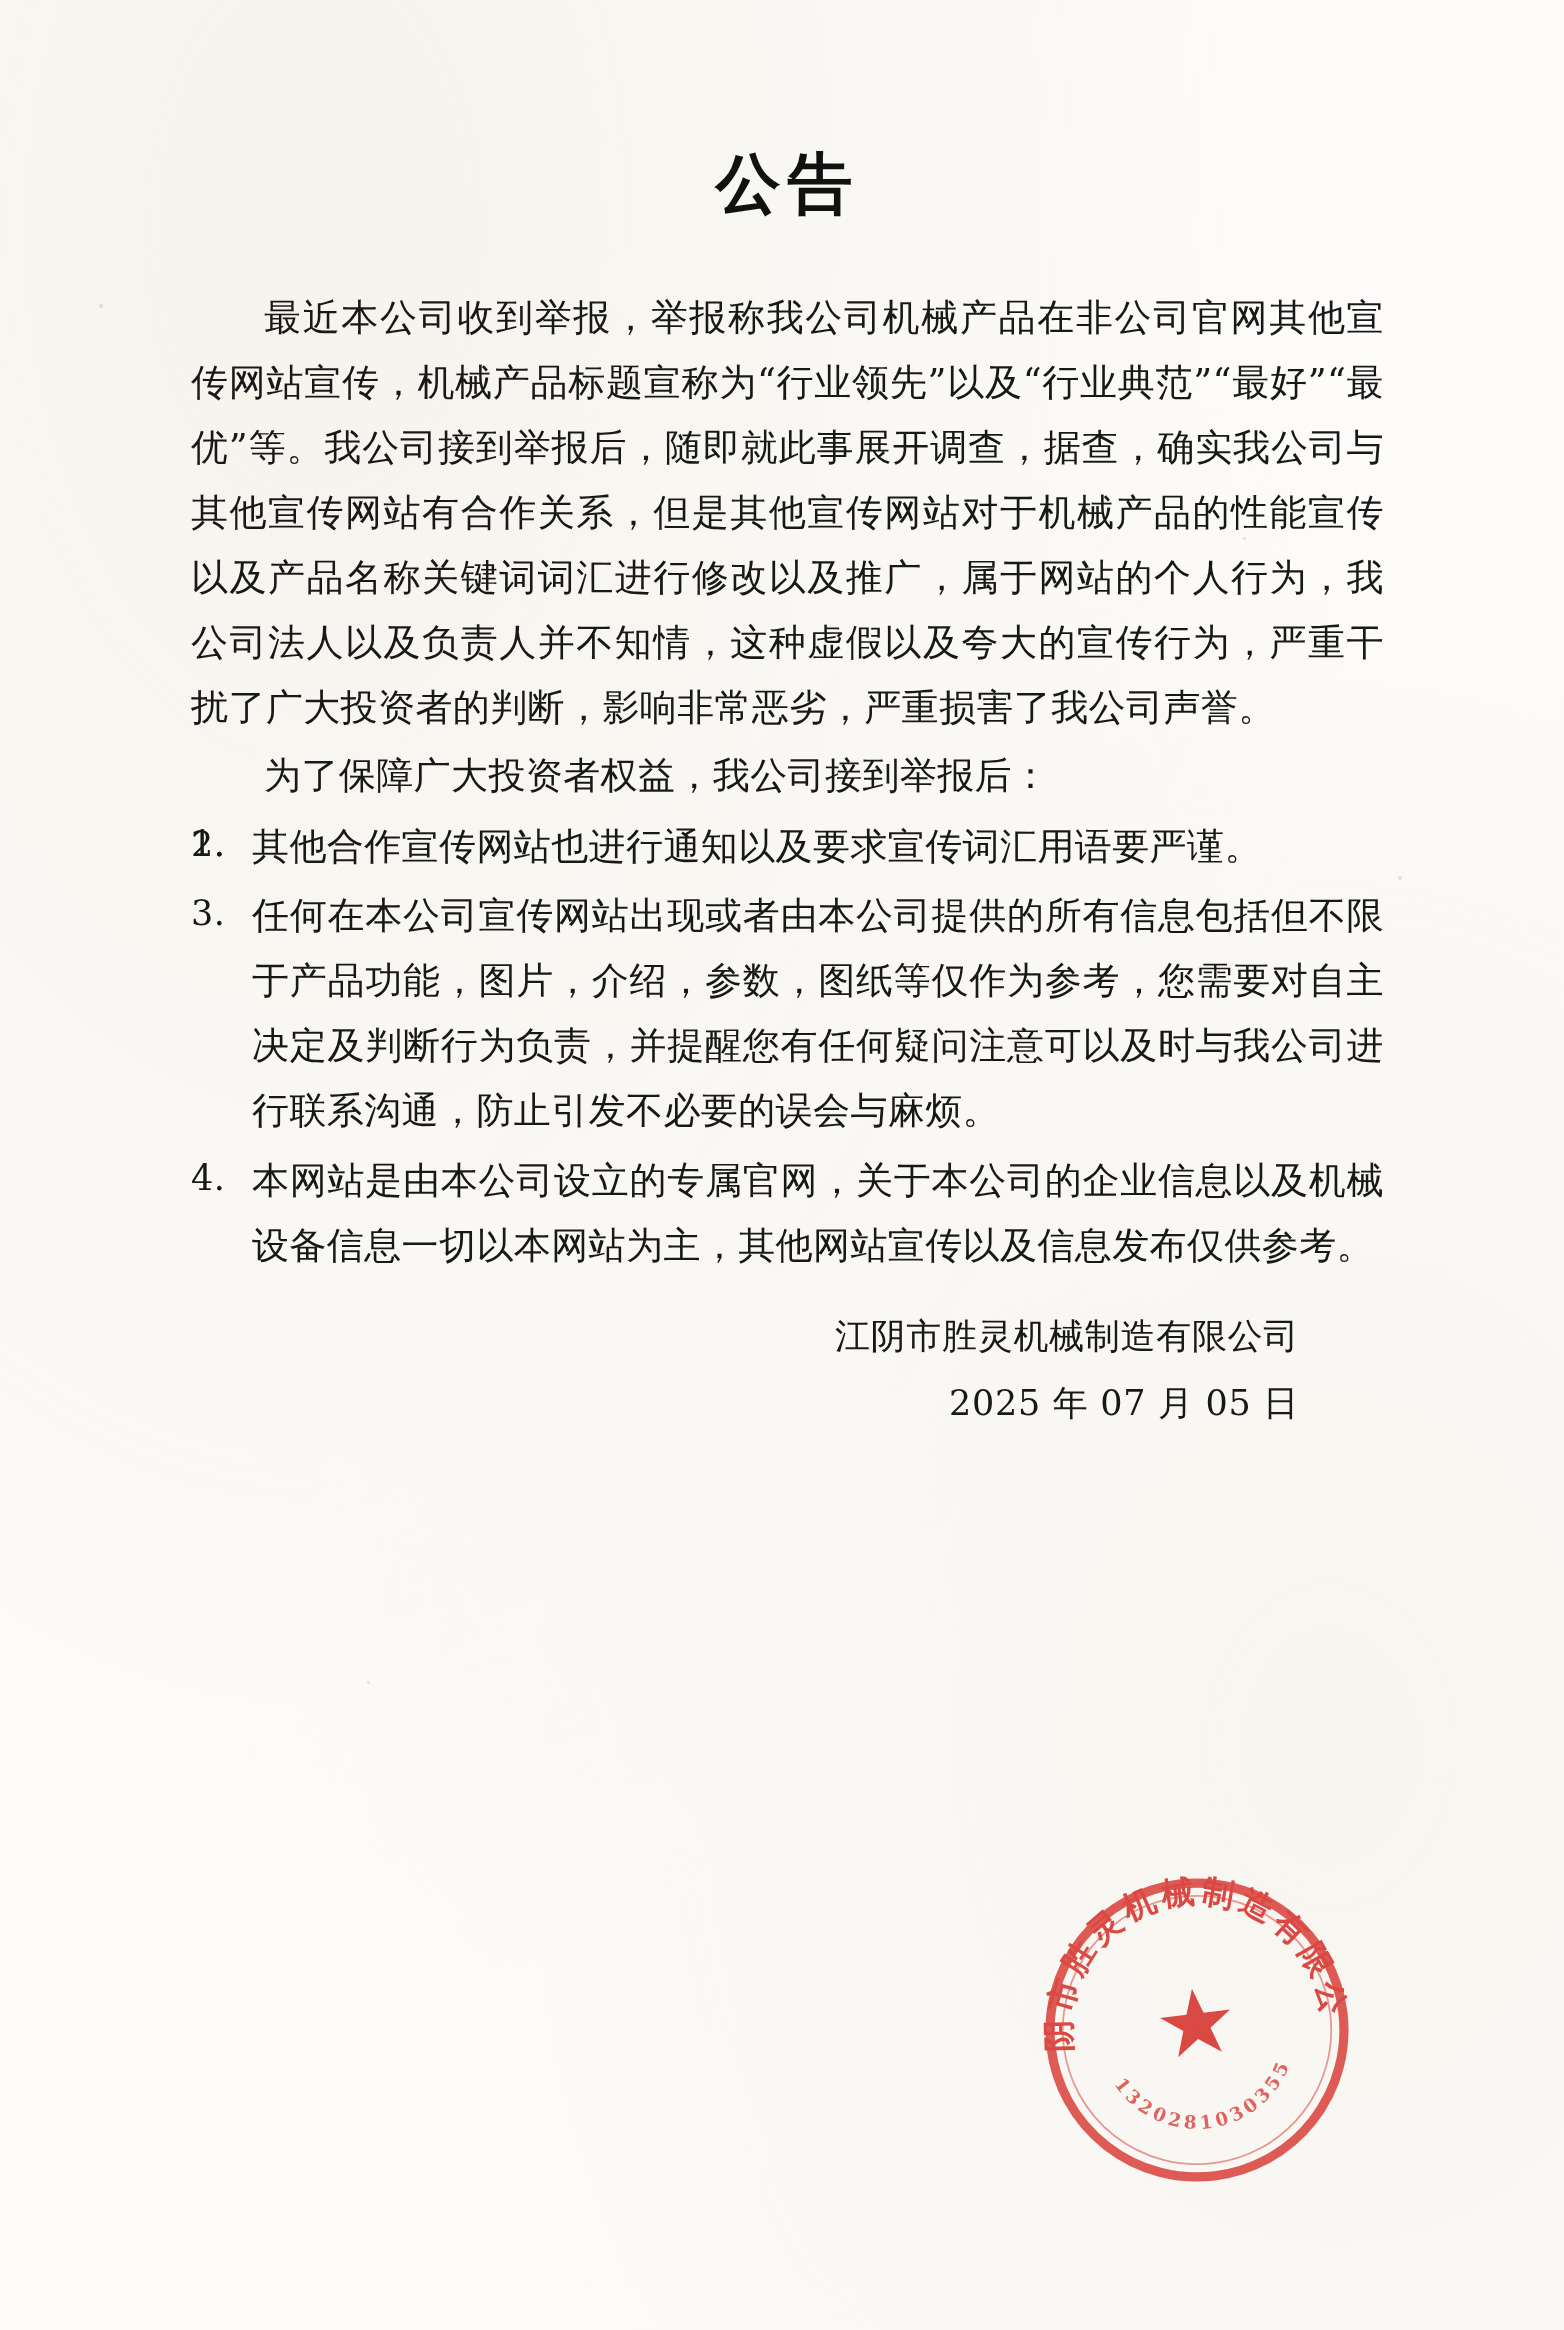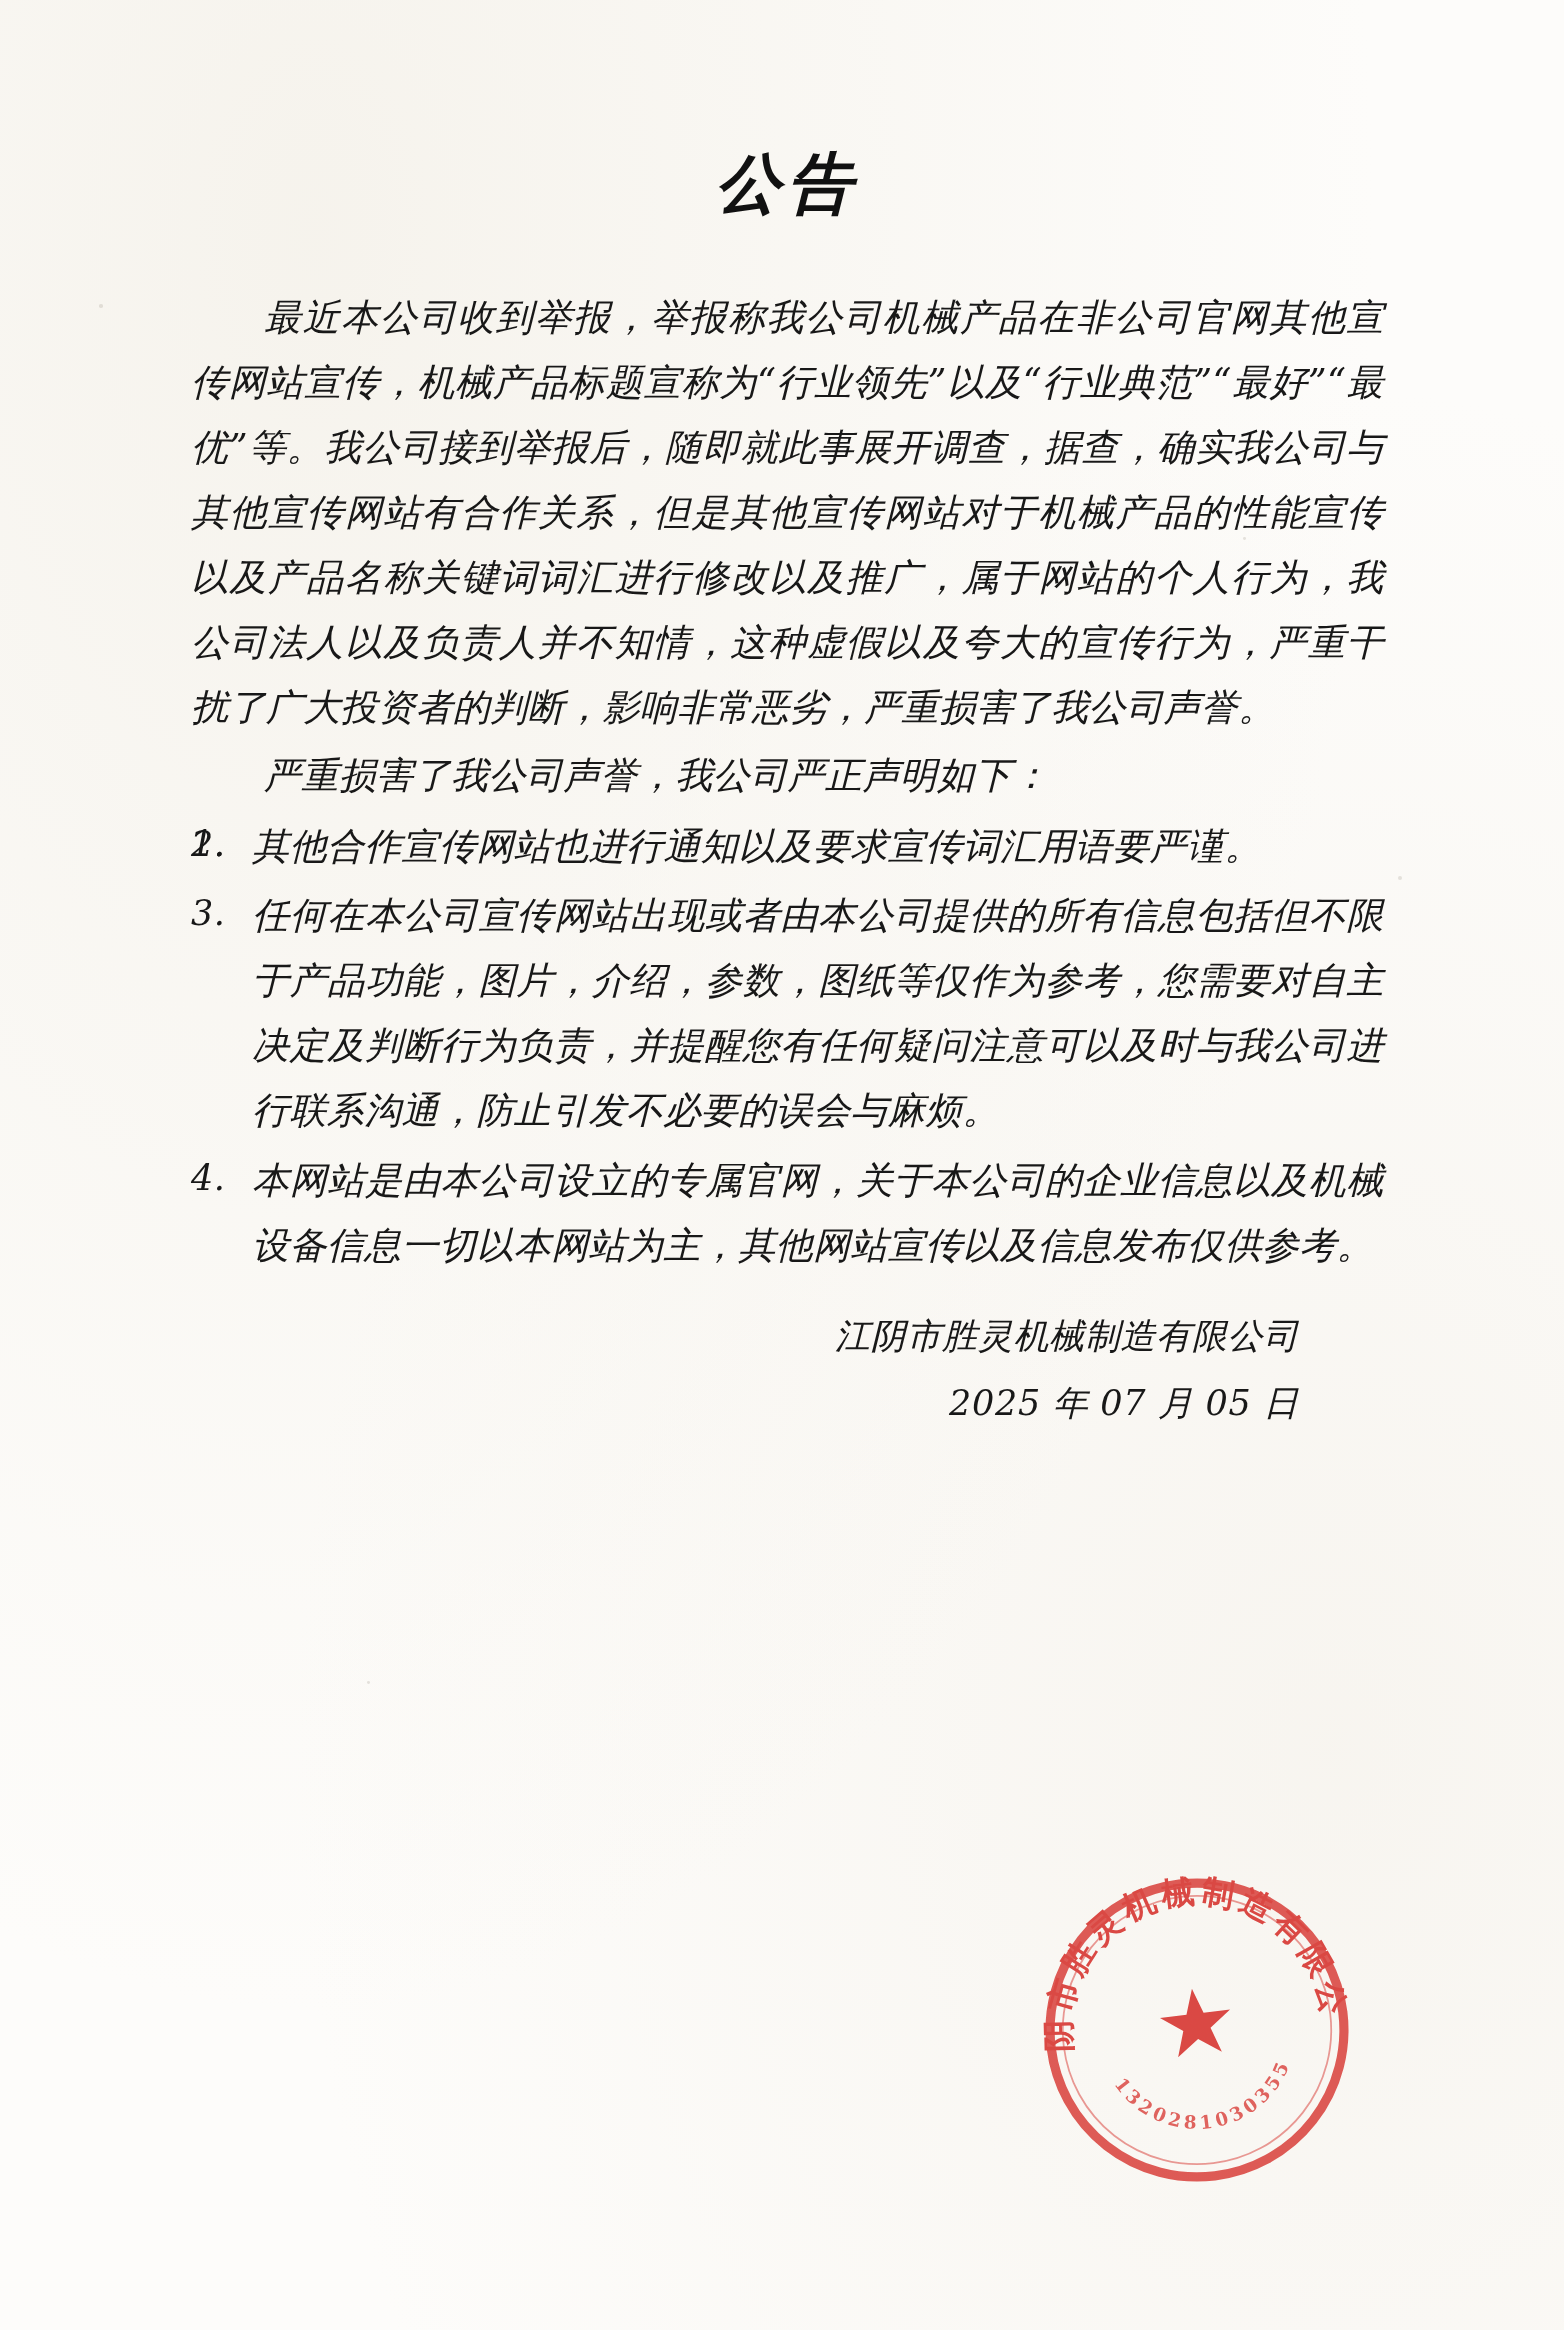--- a/index.html
+++ b/index.html
@@ -21,21 +21,20 @@
     background: #fdfcfa;
     background-image:
       radial-gradient(ellipse at 20% 10%, rgba(245,242,235,0.9) 0%, rgba(253,252,250,0) 60%),
       radial-gradient(ellipse at 85% 75%, rgba(246,243,237,0.8) 0%, rgba(253,252,250,0) 55%);
   }
   .content {
     position: absolute;
     left: 191px;
     top: 148px;
     width: 1193px;
-    font-style: italic;
   }
   .doc-title {
     text-align: center;
     font-size: 65px;
     font-weight: bold;
     letter-spacing: 7px;
     margin: 0 0 65px 0;
     line-height: 1.1;
     color: #111;
   }
@@ -123,21 +122,21 @@
   <div class="speck" style="left:1398px;top:876px;width:4.2px;height:4.2px;"></div>
   <div class="speck" style="left:367px;top:1681px;width:2.8px;height:2.8px;"></div>
   <div class="speck" style="left:1243px;top:537px;width:2.8px;height:2.8px;"></div>
 
   <div class="content">
 
     <h1 class="doc-title">公告</h1>
 
     <p class="para">最近本公司收到举报，举报称我公司机械产品在非公司官网其他宣传网站宣传，机械产品标题宣称为“行业领先”以及“行业典范”“最好”“最优”等。我公司接到举报后，随即就此事展开调查，据查，确实我公司与其他宣传网站有合作关系，但是其他宣传网站对于机械产品的性能宣传以及产品名称关键词词汇进行修改以及推广，属于网站的个人行为，我公司法人以及负责人并不知情，这种虚假以及夸大的宣传行为，严重干扰了广大投资者的判断，影响非常恶劣，严重损害了我公司声誉。</p>
 
-    <p class="para">严重损害了我公司声誉，我公司严正声明如下：</p>
+    <p class="para">为了保障广大投资者权益，我公司接到举报后：</p>
 
     <ol class="list">
       <li class="list-item">
         <span class="num">1.</span>
       </li>
       <li class="list-item">
         <span class="num">2.</span>
         <span>其他合作宣传网站也进行通知以及要求宣传词汇用语要严谨。</span>
       </li>
       <li class="list-item">

